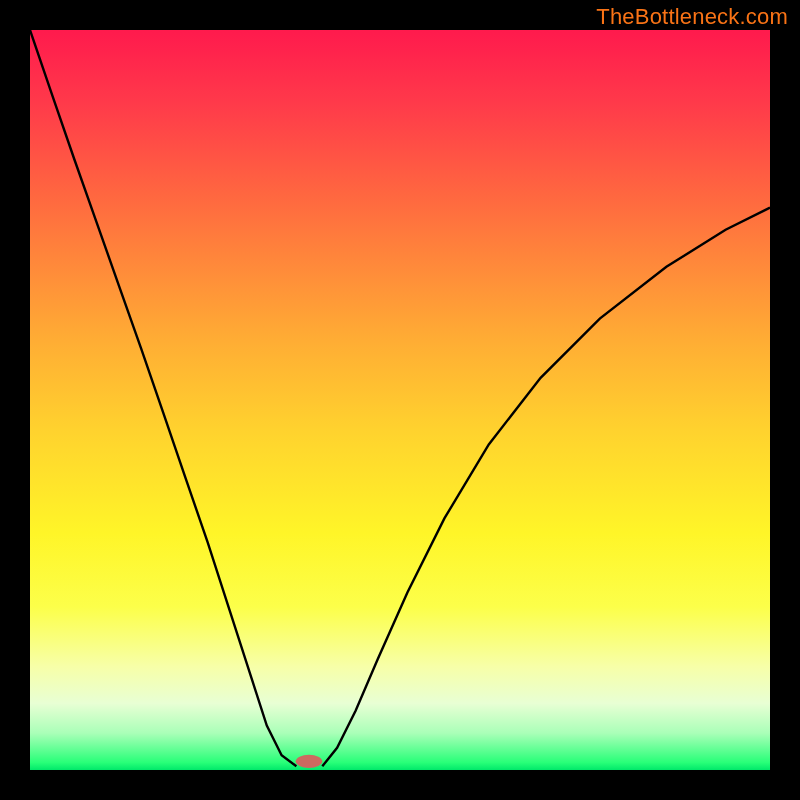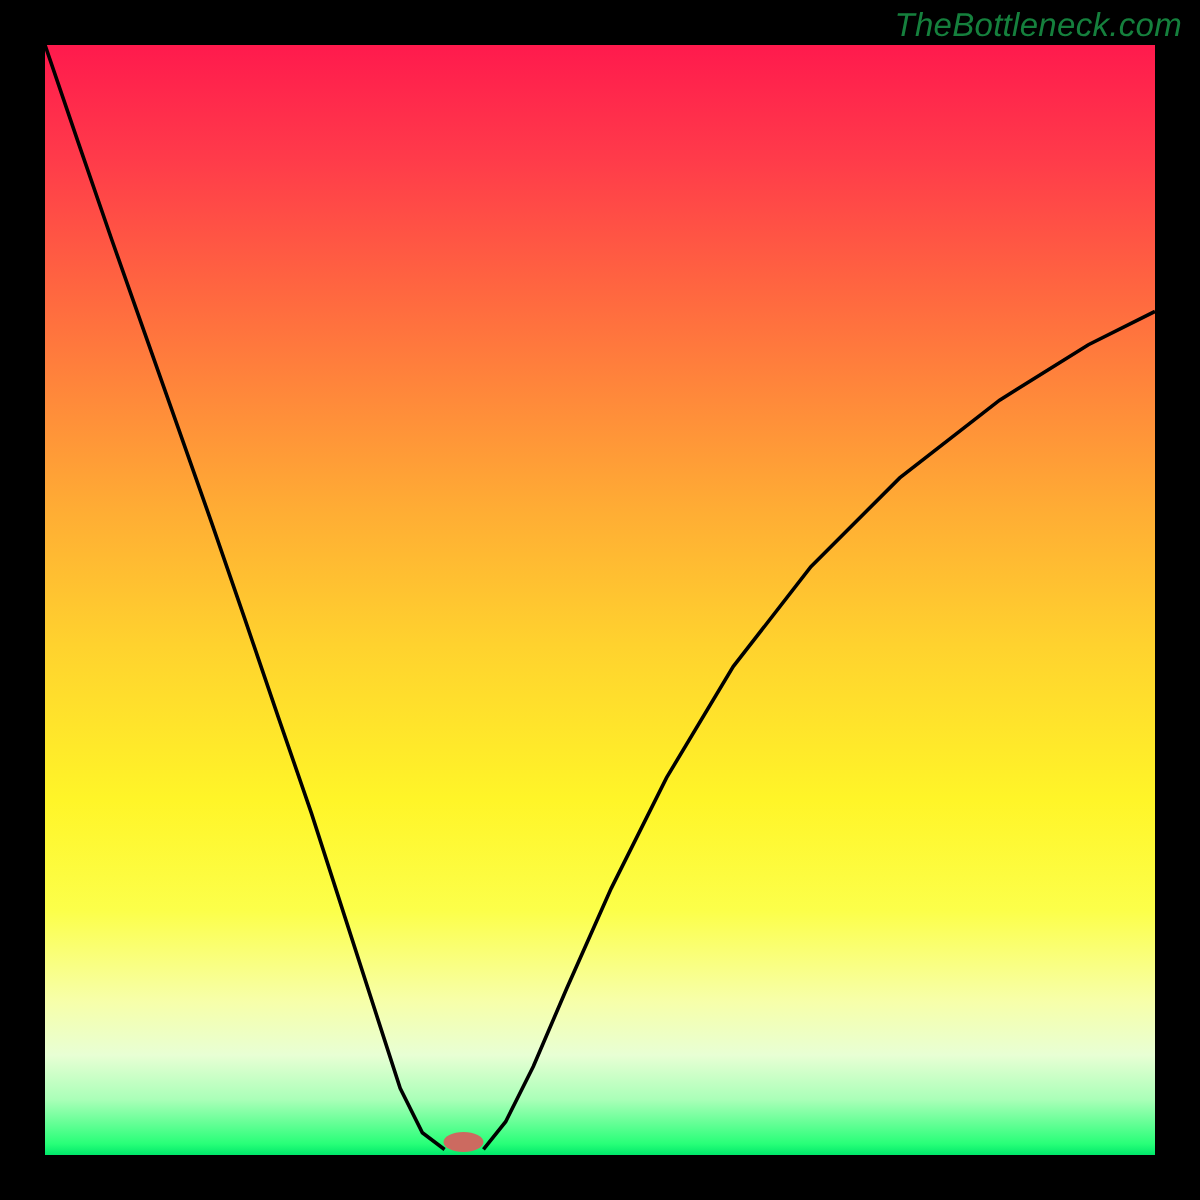--- a/index.html
+++ b/index.html
@@ -39,25 +39,24 @@
       #e8ffd4 91%,
       #aaffb8 95%,
       #28ff78 99%,
       #00e86a 100%
     );
   }
   .watermark {
     position: absolute;
     top: 4px;
     right: 12px;
-    color: #15803d;
+    color: #f97316;
     font-size: 22px;
     letter-spacing: 0.2px;
     user-select: none;
-    font-style: italic;
   }
   svg.curves {
     position: absolute;
     top: 0;
     left: 0;
     width: 740px;
     height: 740px;
   }
   .curve-path {
     fill: none;

